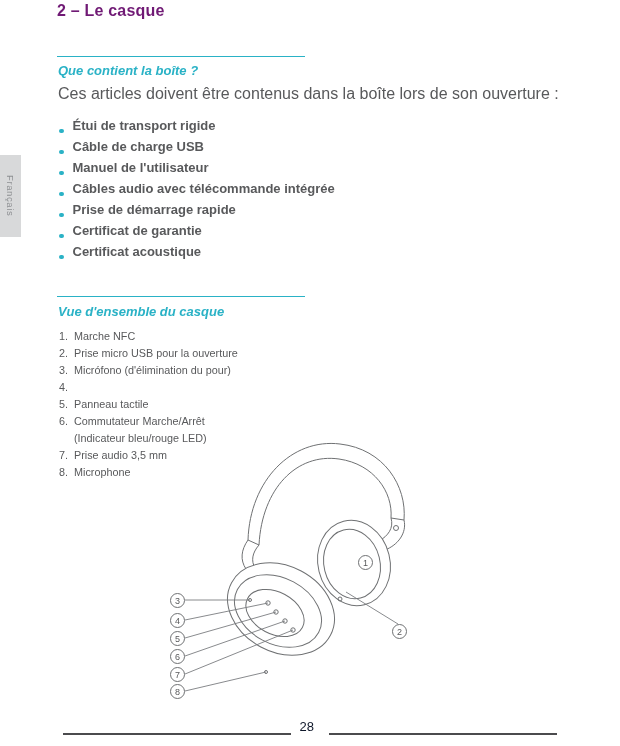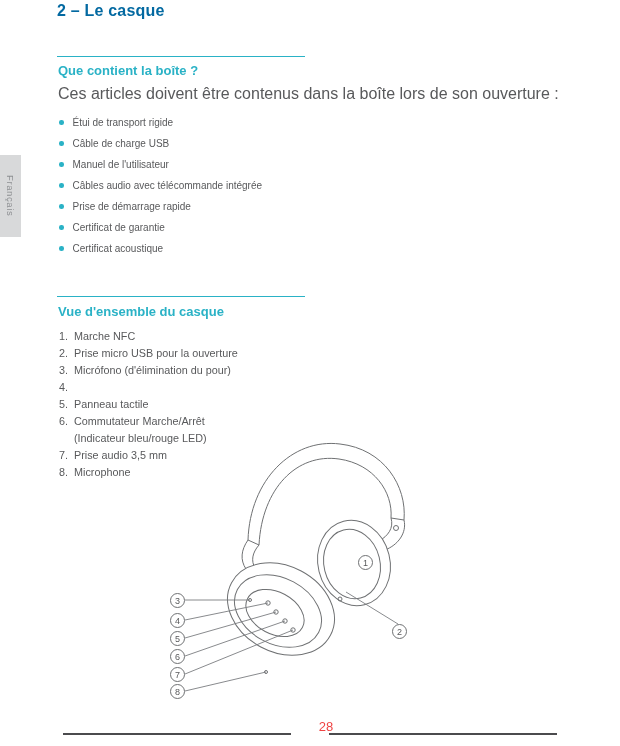--- a/index.html
+++ b/index.html
@@ -11,53 +11,53 @@
   .lang-tab {
     position:absolute; left:0; top:155px; width:21px; height:82px;
     background:#d8d9da; display:flex; align-items:center; justify-content:center;
   }
   .lang-tab span {
     writing-mode:vertical-rl; font-size:9.5px; color:#8d8f92; letter-spacing:.6px;
   }
   
   .title {
     position:absolute; left:57px; top:2px; margin:0;
-    font-size:16px; font-weight:bold; color:#0369a1; letter-spacing:.2px;
+    font-size:16px; font-weight:bold; color:#701a75; letter-spacing:.2px;
   }
   .rule { position:absolute; left:57px; width:248px; border-top:1.7px solid #2ab2c6; }
   .rule1 { top:56px; } .rule2 { top:296px; }
   h2.section {
-    position:absolute; left:58px; margin:0; font-size:13px; font-weight:bold; color:#2ab2c6;
+    position:absolute; left:58px; margin:0; font-size:13px; font-weight:bold; color:#2ab2c6;font-style:italic;
   }
   .h-box { top:63px; } .h-overview { top:304px; }
   .intro { position:absolute; left:58px; top:85px; margin:0; font-size:16px; color:#58595b; }
   
   ul.box-list { position:absolute; left:59px; top:112px; margin:0; padding:0; list-style:none; }
-  ul.box-list li { display:flex; align-items:center; height:21px; font-size:10px; color:#58595b; }
+  ul.box-list li { display:flex; align-items:flex-end; height:21px; font-size:13px; color:#58595b;font-weight:bold; }
   .dot { width:4.5px; height:4.5px; border-radius:50%; background:#2ab2c6; margin-right:9px; flex:none; }
   
   ol.overview-list { position:absolute; left:59px; top:330px; margin:0; padding:0; list-style:none; }
   ol.overview-list li { display:flex; height:17px; font-size:10.8px; color:#58595b; }
   ol.overview-list .num { width:15px; flex:none; }
   
   .drawing { position:absolute; left:0; top:0; width:620px; height:746px; z-index:1; pointer-events:none; }
   .callout {
     position:absolute; width:13px; height:13px; border:1px solid #6f7173; border-radius:50%;
     background:#fff; z-index:2; display:flex; align-items:center; justify-content:center;
     font-size:9px; color:#58595b;
   }
   .c1 { left:358px; top:555px; } .c2 { left:392px; top:624px; }
   .c3 { left:170px; top:593px; } .c4 { left:170px; top:613px; }
   .c5 { left:170px; top:631px; } .c6 { left:170px; top:649px; }
   .c7 { left:170px; top:667px; } .c8 { left:170px; top:684px; }
   
   .fline { position:absolute; top:733px; height:1.6px; background:#4b4b4d; }
   .fl-left { left:63px; width:228px; }
   .fl-right { left:329px; width:228px; }
-  .page-num { position:absolute; left:306px; top:719px; width:40px; text-align:center; font-size:13px; color:#ef4444; }
+  .page-num { position:absolute; left:274px; top:719px; width:40px; text-align:right; font-size:13px; color:#0f172a; }
 </style>
 </head>
 <body>
 
 <div class="page">
 
   <div class="lang-tab">
     <span>Français</span>
   </div>
 

